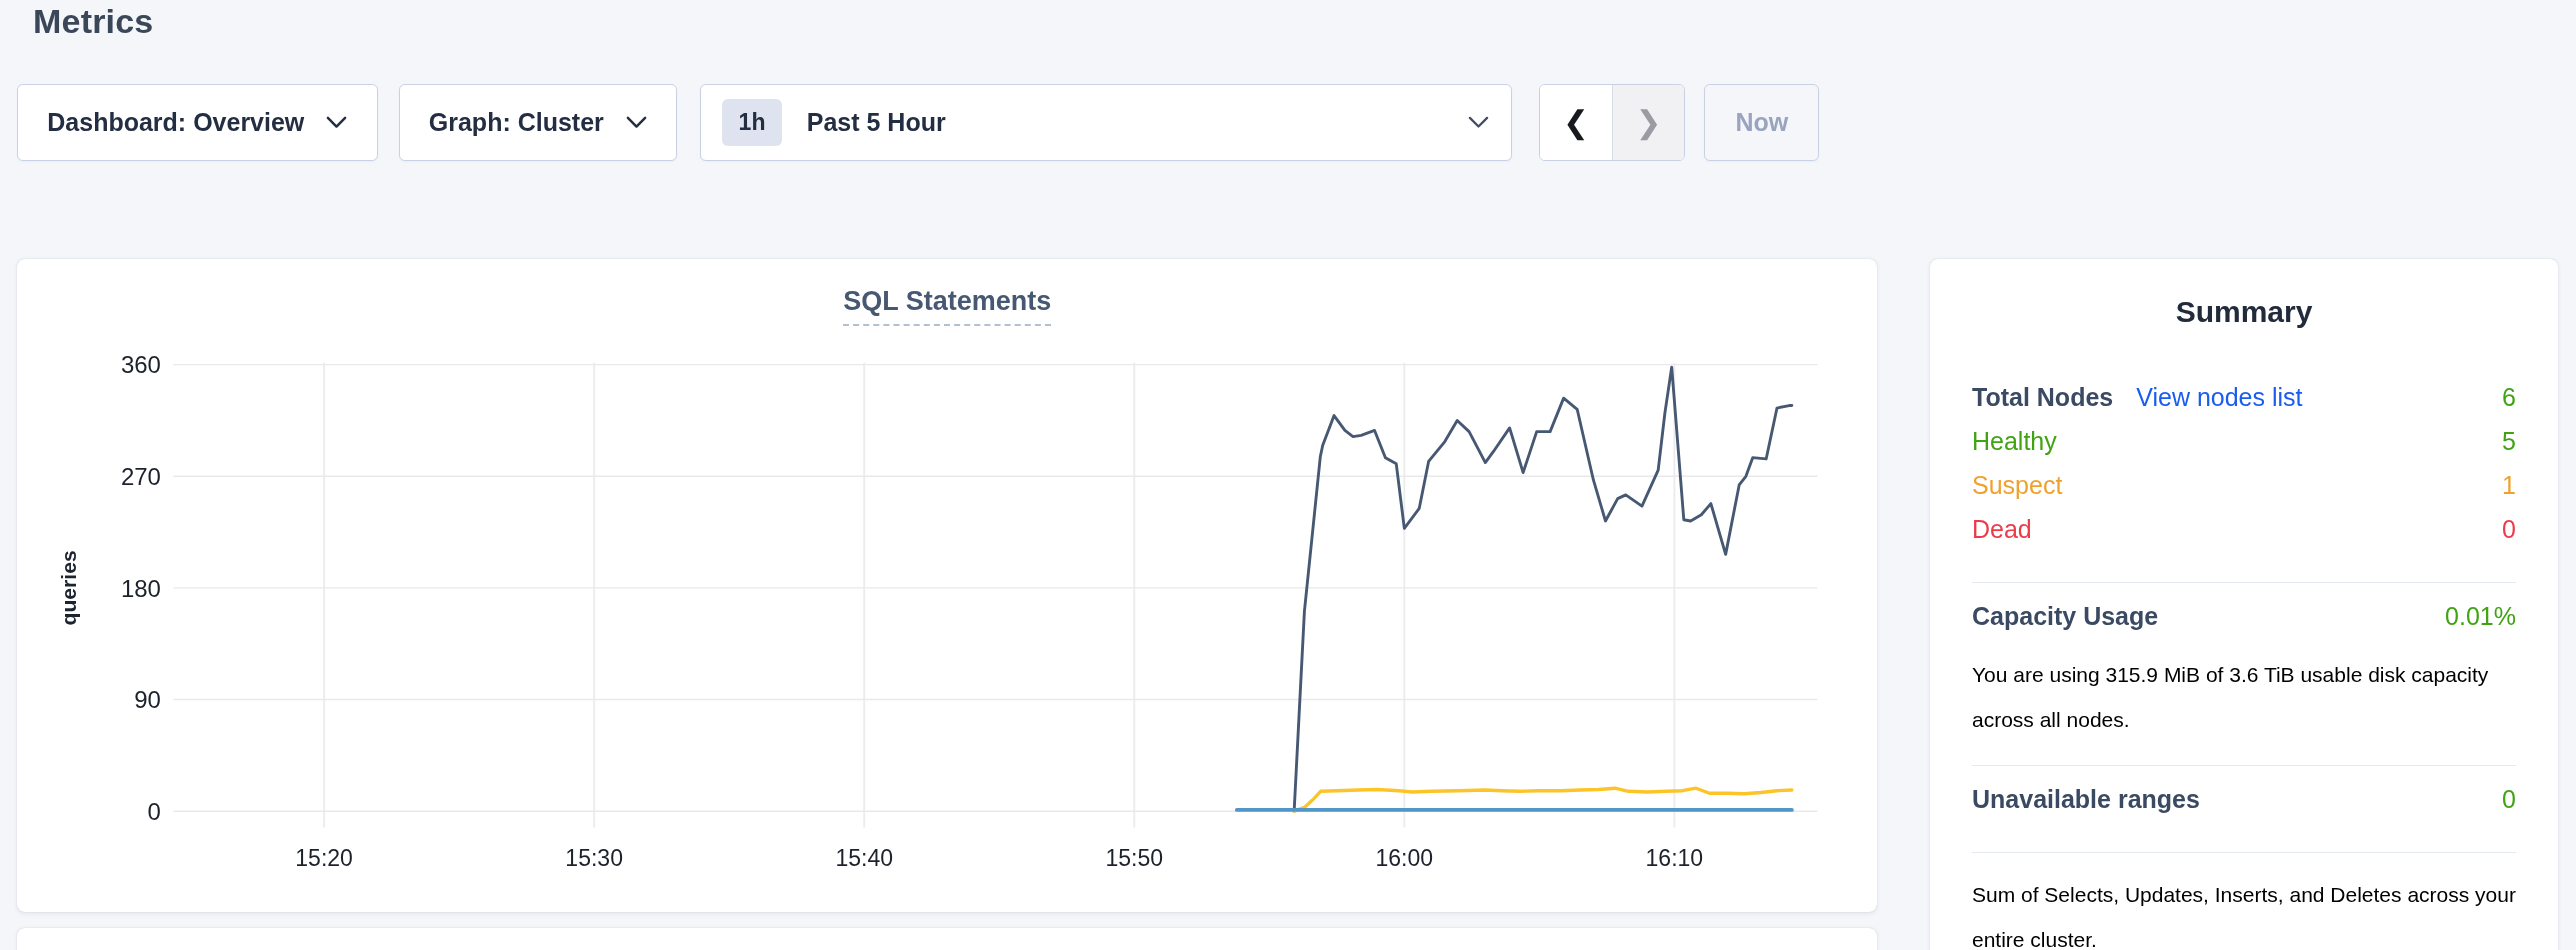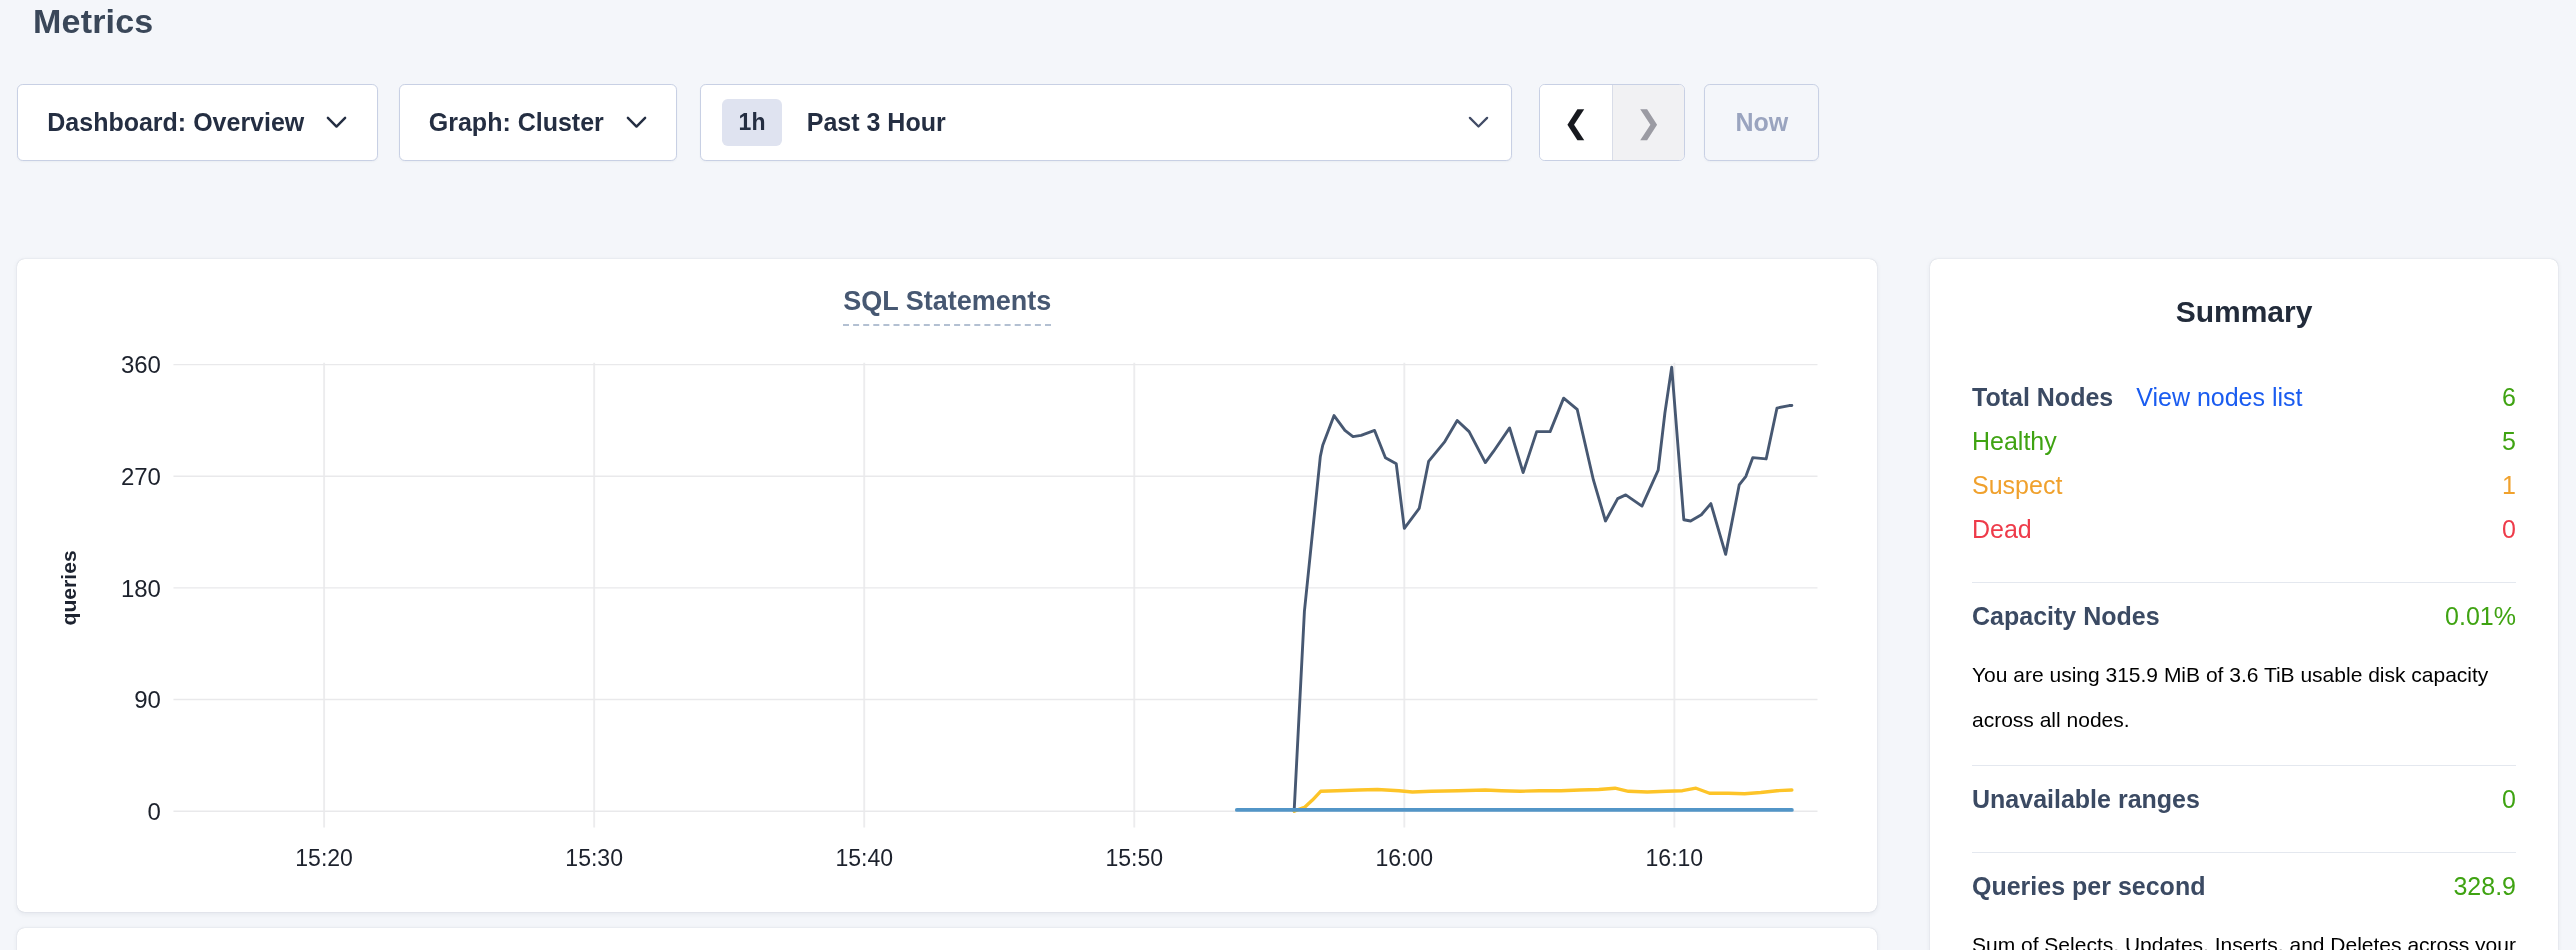--- a/index.html
+++ b/index.html
@@ -101,21 +101,21 @@
 
     <button class="ctl dropdown dd-graph">
       <span>Graph: Cluster</span>
       <svg class="chev-svg" viewBox="0 0 24 14">
         <path d="M3 2 L12 11 L21 2" fill="none" stroke="#242e42" stroke-width="2.6" stroke-linecap="round" stroke-linejoin="round"></path>
       </svg>
     </button>
 
     <button class="ctl time-picker">
       <span class="time-badge">1h</span>
-      <span class="time-label">Past 3 Hour</span>
+      <span class="time-label">Past 5 Hour</span>
       <svg class="chev-svg" viewBox="0 0 24 14">
         <path d="M3 2 L12 11 L21 2" fill="none" stroke="#424c66" stroke-width="2.4" stroke-linecap="round" stroke-linejoin="round"></path>
       </svg>
     </button>
 
     <div class="pager">
       <button>
         <span>❮</span>
       </button>
       <button class="disabled">
@@ -177,37 +177,33 @@
       <span class="val c-orange">1</span>
     </div>
     <div class="srow">
       <span class="c-red">Dead</span>
       <span class="val c-red">0</span>
     </div>
 
     <hr class="shr">
 
     <div class="srow">
-      <span class="lbl-bold">Capacity Nodes</span>
+      <span class="lbl-bold">Capacity Usage</span>
       <span class="val c-green">0.01%</span>
     </div>
     <p class="desc">You are using 315.9 MiB of 3.6 TiB usable disk capacity across all nodes.</p>
 
     <hr class="shr">
 
     <div class="srow">
       <span class="lbl-bold">Unavailable ranges</span>
       <span class="val c-green">0</span>
     </div>
 
     <hr class="shr">
 
-    <div class="srow">
-      <span class="lbl-bold">Queries per second</span>
-      <span class="val c-green">328.9</span>
-    </div>
     <p class="desc">Sum of Selects, Updates, Inserts, and Deletes across your entire cluster.</p>
   </aside>
 
   <div class="card next-card"></div>
 
 </div>
 
 
 </body></html>

